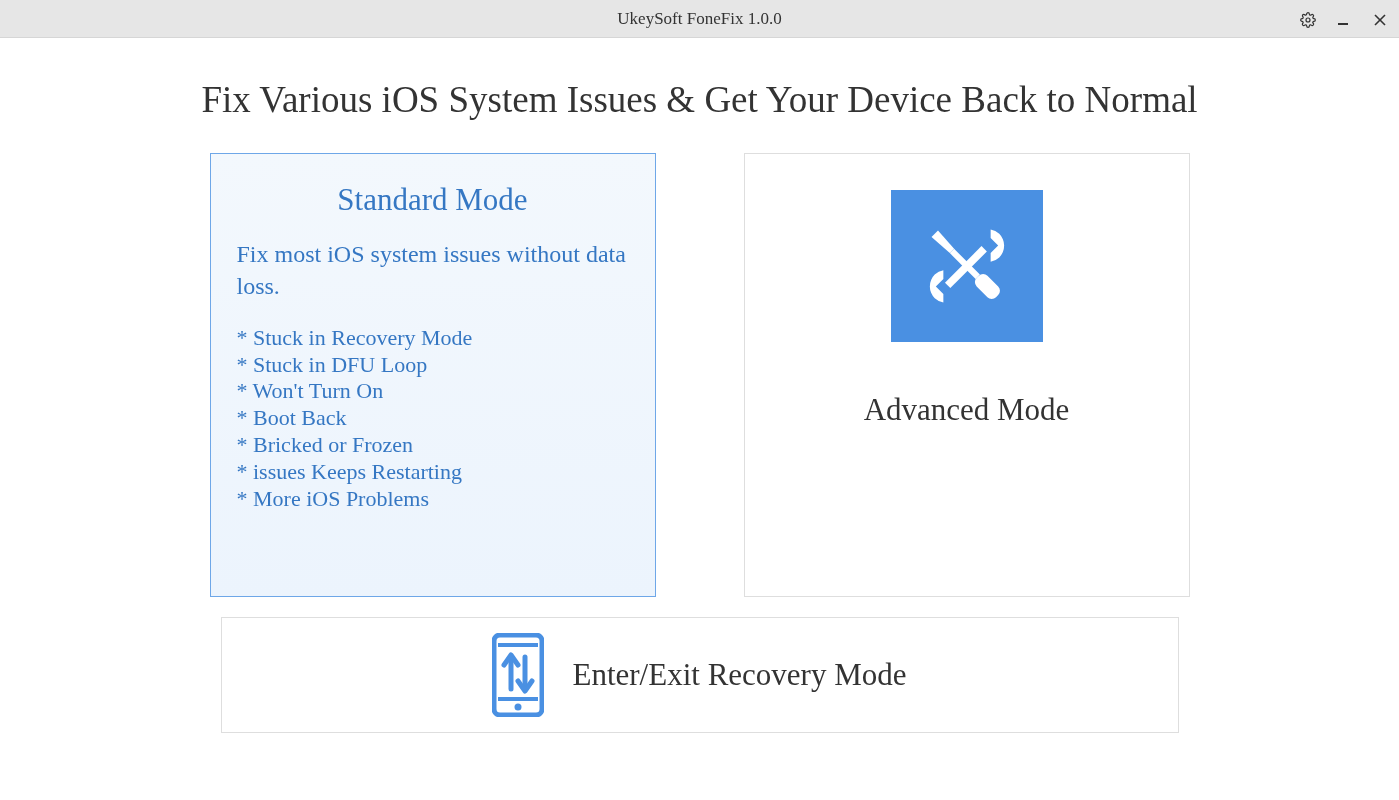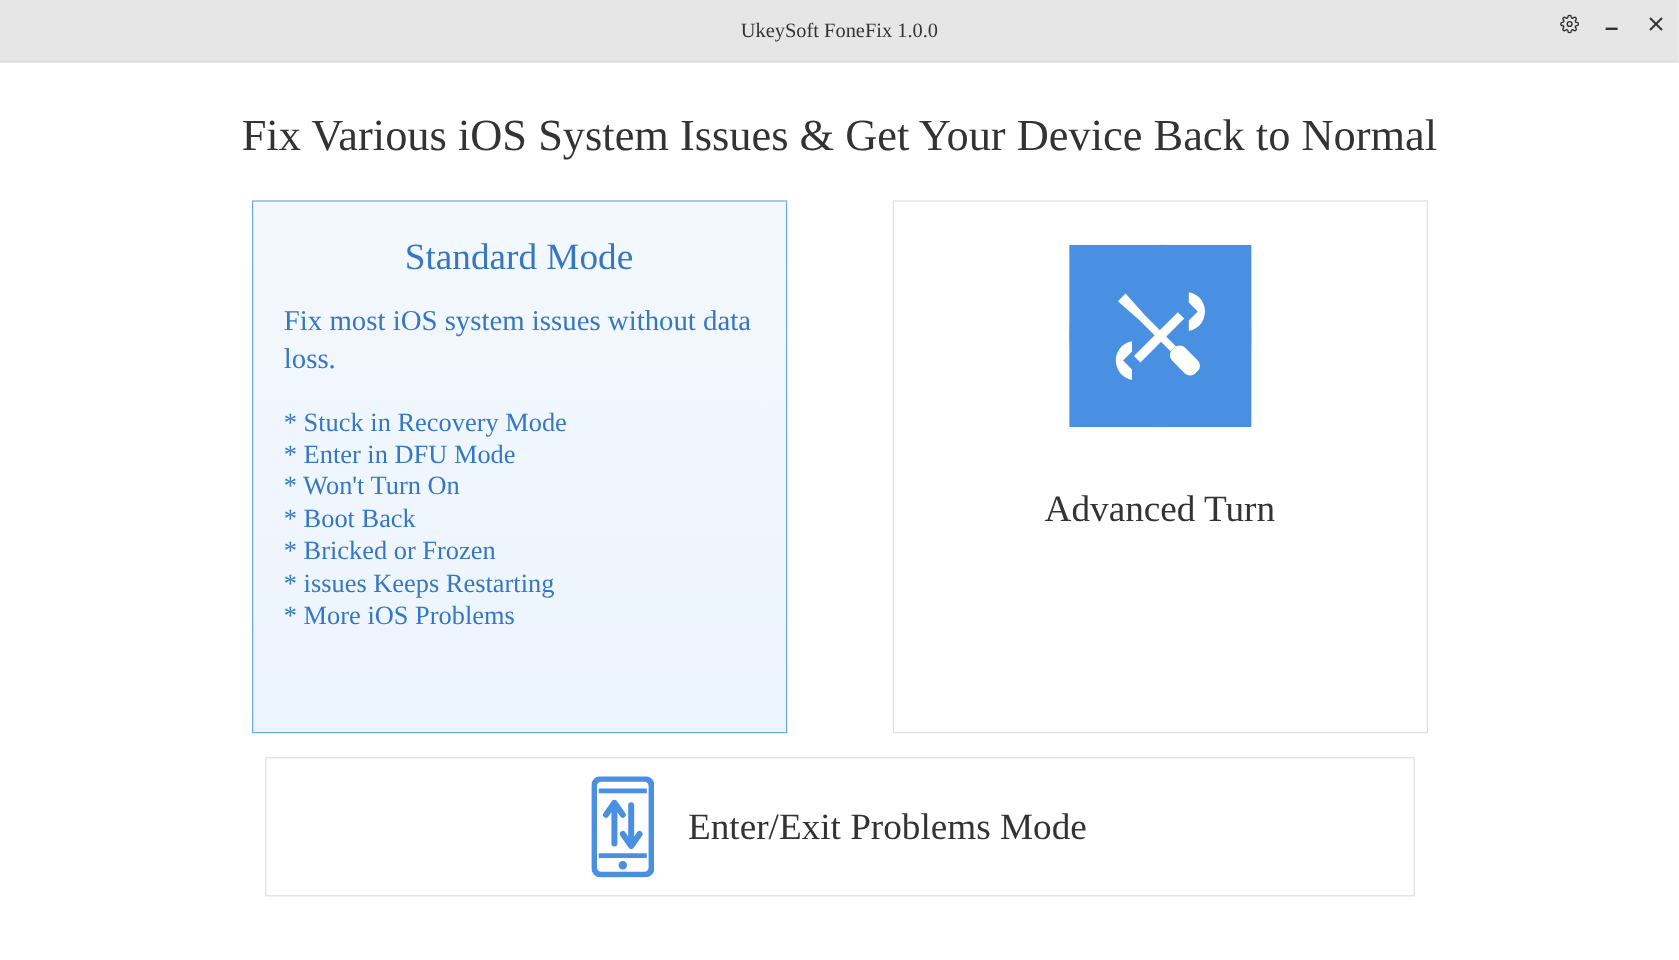--- a/index.html
+++ b/index.html
@@ -1,18 +1,18 @@
 <!DOCTYPE html>
 <html><head>
 <meta charset="utf-8">
 <style>
   * { box-sizing: border-box; margin: 0; padding: 0; }
   html, body { width: 1399px; height: 800px; font-family: "Times New Roman", Times, serif; background: #fff; }
   .titlebar {
-    height: 52px;
+    height: 38px;
     background: #e6e6e6;
     border-bottom: 1px solid #d6d6d6;
     display: flex;
     align-items: center;
     position: relative;
   }
   .titlebar-title {
     position: absolute;
     left: 50%;
     transform: translateX(-50%);
@@ -155,21 +155,21 @@
 <div class="content">
   <h1 class="heading">Fix Various iOS System Issues &amp; Get Your Device Back to Normal</h1>
 
   <div class="cards">
 
     <div class="card selected card-standard">
       <div class="card-standard-title">Standard Mode</div>
       <div class="card-standard-desc">Fix most iOS system issues without data loss.</div>
       <div class="card-standard-list">
         <div>* Stuck in Recovery Mode</div>
-        <div>* Enter in DFU Mode</div>
+        <div>* Stuck in DFU Loop</div>
         <div>* Won't Turn On</div>
         <div>* Boot Back</div>
         <div>* Bricked or Frozen</div>
         <div>* issues Keeps Restarting</div>
         <div>* More iOS Problems</div>
       </div>
     </div>
 
     <div class="card card-advanced">
       <svg class="adv-icon" viewBox="0 0 100 100">
@@ -205,34 +205,34 @@
             </g>
 
             <g transform="rotate(45)">
               <path d="M 0 -30 a 11 11 0 0 1 11 11 a 11 11 0 0 1 -2 6 l -4 -4 l 0 -7 l -7 0 l -4 -4 a 11 11 0 0 1 6 -2 z"></path>
               <rect x="-2.5" y="-16" width="5" height="34"></rect>
               <path d="M 0 30 a 11 11 0 0 1 -11 -11 a 11 11 0 0 1 2 -6 l 4 4 l 0 7 l 7 0 l 4 4 a 11 11 0 0 1 -6 2 z"></path>
             </g>
           </g>
         </g>
       </svg>
-      <div class="card-advanced-title">Advanced Turn</div>
+      <div class="card-advanced-title">Advanced Mode</div>
     </div>
 
   </div>
 
   <div class="bottom-card">
     <svg class="phone-icon" viewBox="0 0 52 84">
       <rect x="2" y="2" width="48" height="80" rx="6" fill="none" stroke="#4a90e2" stroke-width="5"></rect>
       <rect x="6" y="12" width="40" height="54" fill="#ffffff"></rect>
       <line x1="6" y1="12" x2="46" y2="12" stroke="#4a90e2" stroke-width="4"></line>
       <line x1="6" y1="66" x2="46" y2="66" stroke="#4a90e2" stroke-width="4"></line>
       <circle cx="26" cy="74" r="3.5" fill="#4a90e2"></circle>
       <g stroke="#4a90e2" stroke-width="5" fill="none" stroke-linecap="round" stroke-linejoin="round">
         <line x1="19" y1="56" x2="19" y2="24"></line>
         <polyline points="12,32 19,22 26,32" fill="none"></polyline>
         <line x1="33" y1="24" x2="33" y2="56"></line>
         <polyline points="26,48 33,58 40,48" fill="none"></polyline>
       </g>
     </svg>
-    <div class="bottom-title">Enter/Exit Problems Mode</div>
+    <div class="bottom-title">Enter/Exit Recovery Mode</div>
   </div>
 </div>
 
 </body></html>

